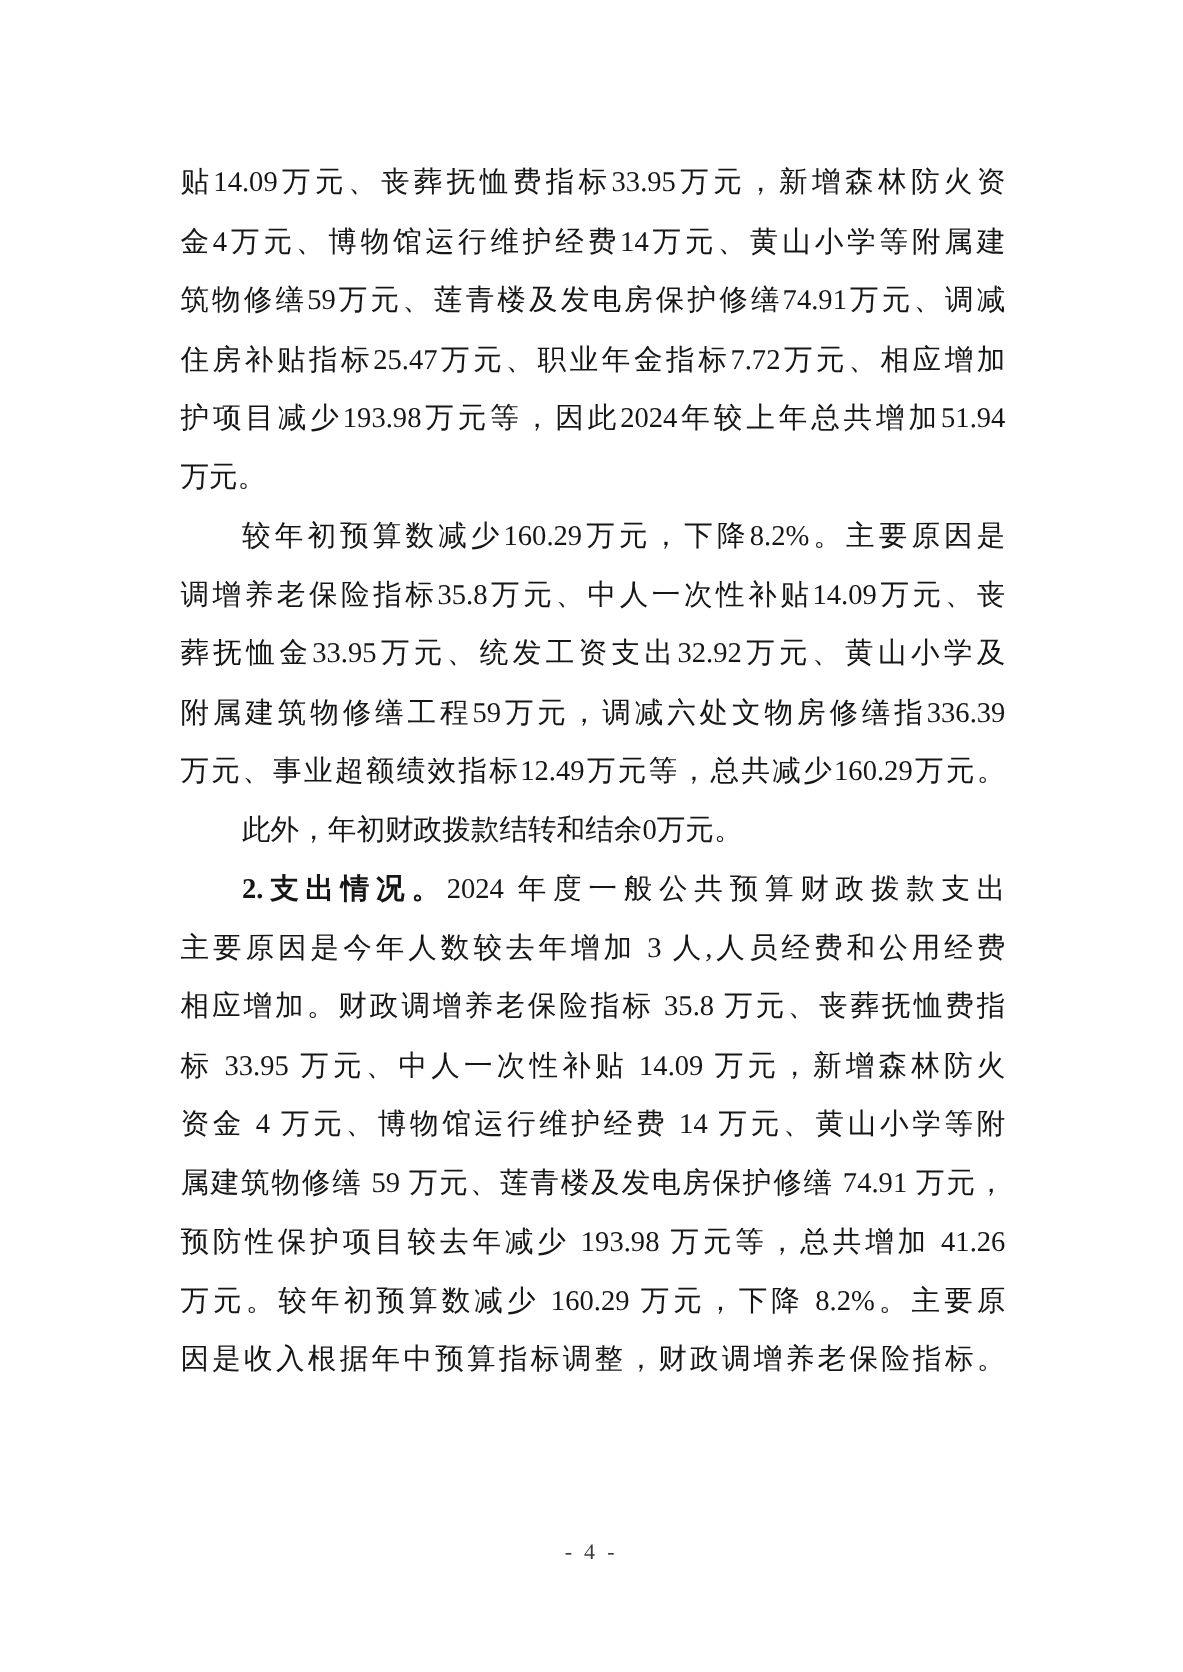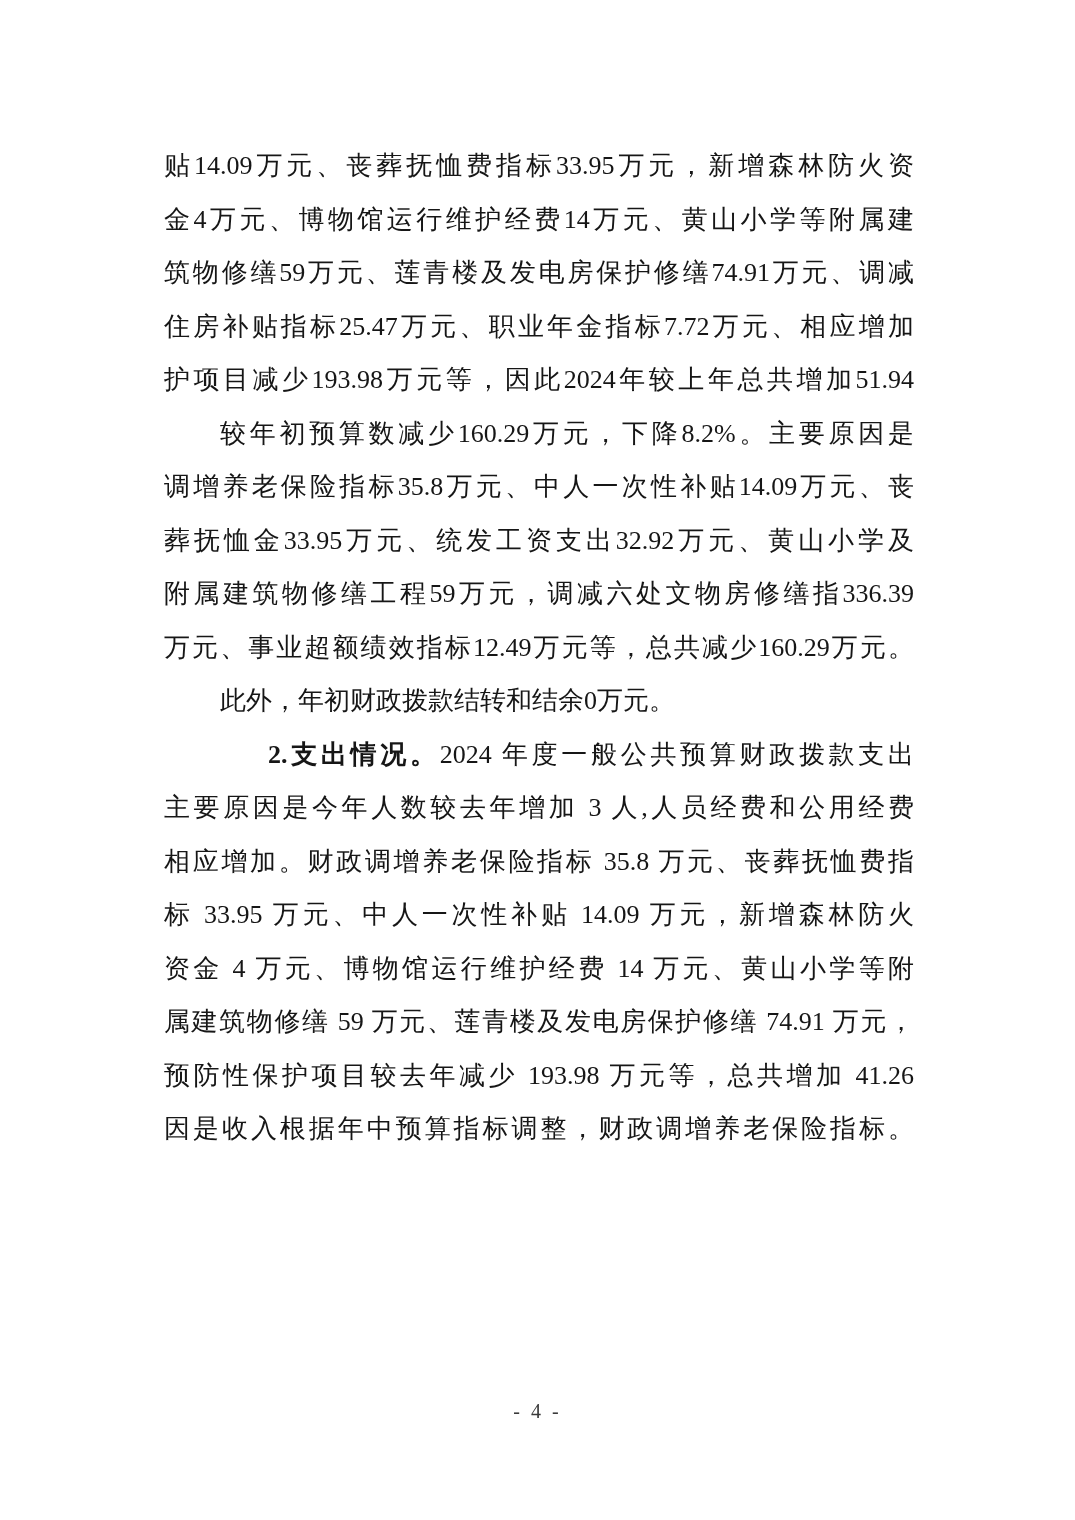--- a/index.html
+++ b/index.html
@@ -31,21 +31,20 @@
     text-align: justify;
   }
   .line.just {
     text-align-last: justify;
   }
   .line.indent {
     text-indent: 56px;
   }
   .bold {
     font-weight: bold;
-    margin-left: 48px;
   }
   .page-footer {
     position: absolute;
     left: 0;
     right: 0;
     top: 1400px;
     text-align: center;
     font-size: 20px;
     letter-spacing: 3px;
     color: #3a3a3a;
@@ -54,29 +53,31 @@
 </head>
 <body>
 
 <div class="page">
   <div class="text-block" id="text-block">
       <div class="line just"><span>贴14.09万元、丧葬抚恤费指标33.95万元，新增森林防火资</span></div>
       <div class="line just"><span>金4万元、博物馆运行维护经费14万元、黄山小学等附属建</span></div>
       <div class="line just"><span>筑物修缮59万元、莲青楼及发电房保护修缮74.91万元、调减</span></div>
       <div class="line just"><span>住房补贴指标25.47万元、职业年金指标7.72万元、相应增加</span></div>
       <div class="line just"><span>护项目减少193.98万元等，因此2024年较上年总共增加51.94</span></div>
+      <div class="line"><span>万元。</span></div>
       <div class="line just indent"><span>较年初预算数减少160.29万元，下降8.2%。主要原因是</span></div>
       <div class="line just"><span>调增养老保险指标35.8万元、中人一次性补贴14.09万元、丧</span></div>
       <div class="line just"><span>葬抚恤金33.95万元、统发工资支出32.92万元、黄山小学及</span></div>
       <div class="line just"><span>附属建筑物修缮工程59万元，调减六处文物房修缮指336.39</span></div>
       <div class="line just"><span>万元、事业超额绩效指标12.49万元等，总共减少160.29万元。</span></div>
       <div class="line indent"><span>此外，年初财政拨款结转和结余0万元。</span></div>
       <div class="line just indent"><span class="bold">2.支出情况。</span><span>2024 年度一般公共预算财政拨款支出</span></div>
       <div class="line just"><span>主要原因是今年人数较去年增加 3 人,人员经费和公用经费</span></div>
       <div class="line just"><span>相应增加。财政调增养老保险指标 35.8 万元、丧葬抚恤费指</span></div>
       <div class="line just"><span>标 33.95 万元、中人一次性补贴 14.09 万元，新增森林防火</span></div>
       <div class="line just"><span>资金 4 万元、博物馆运行维护经费 14 万元、黄山小学等附</span></div>
       <div class="line just"><span>属建筑物修缮 59 万元、莲青楼及发电房保护修缮 74.91 万元，</span></div>
       <div class="line just"><span>预防性保护项目较去年减少 193.98 万元等，总共增加 41.26</span></div>
+      <div class="line just"><span>万元。较年初预算数减少 160.29 万元，下降 8.2%。主要原</span></div>
       <div class="line just"><span>因是收入根据年中预算指标调整，财政调增养老保险指标。</span></div>
     </div>
   <div class="page-footer">- 4 -</div>
 </div>
 
 </body></html>

